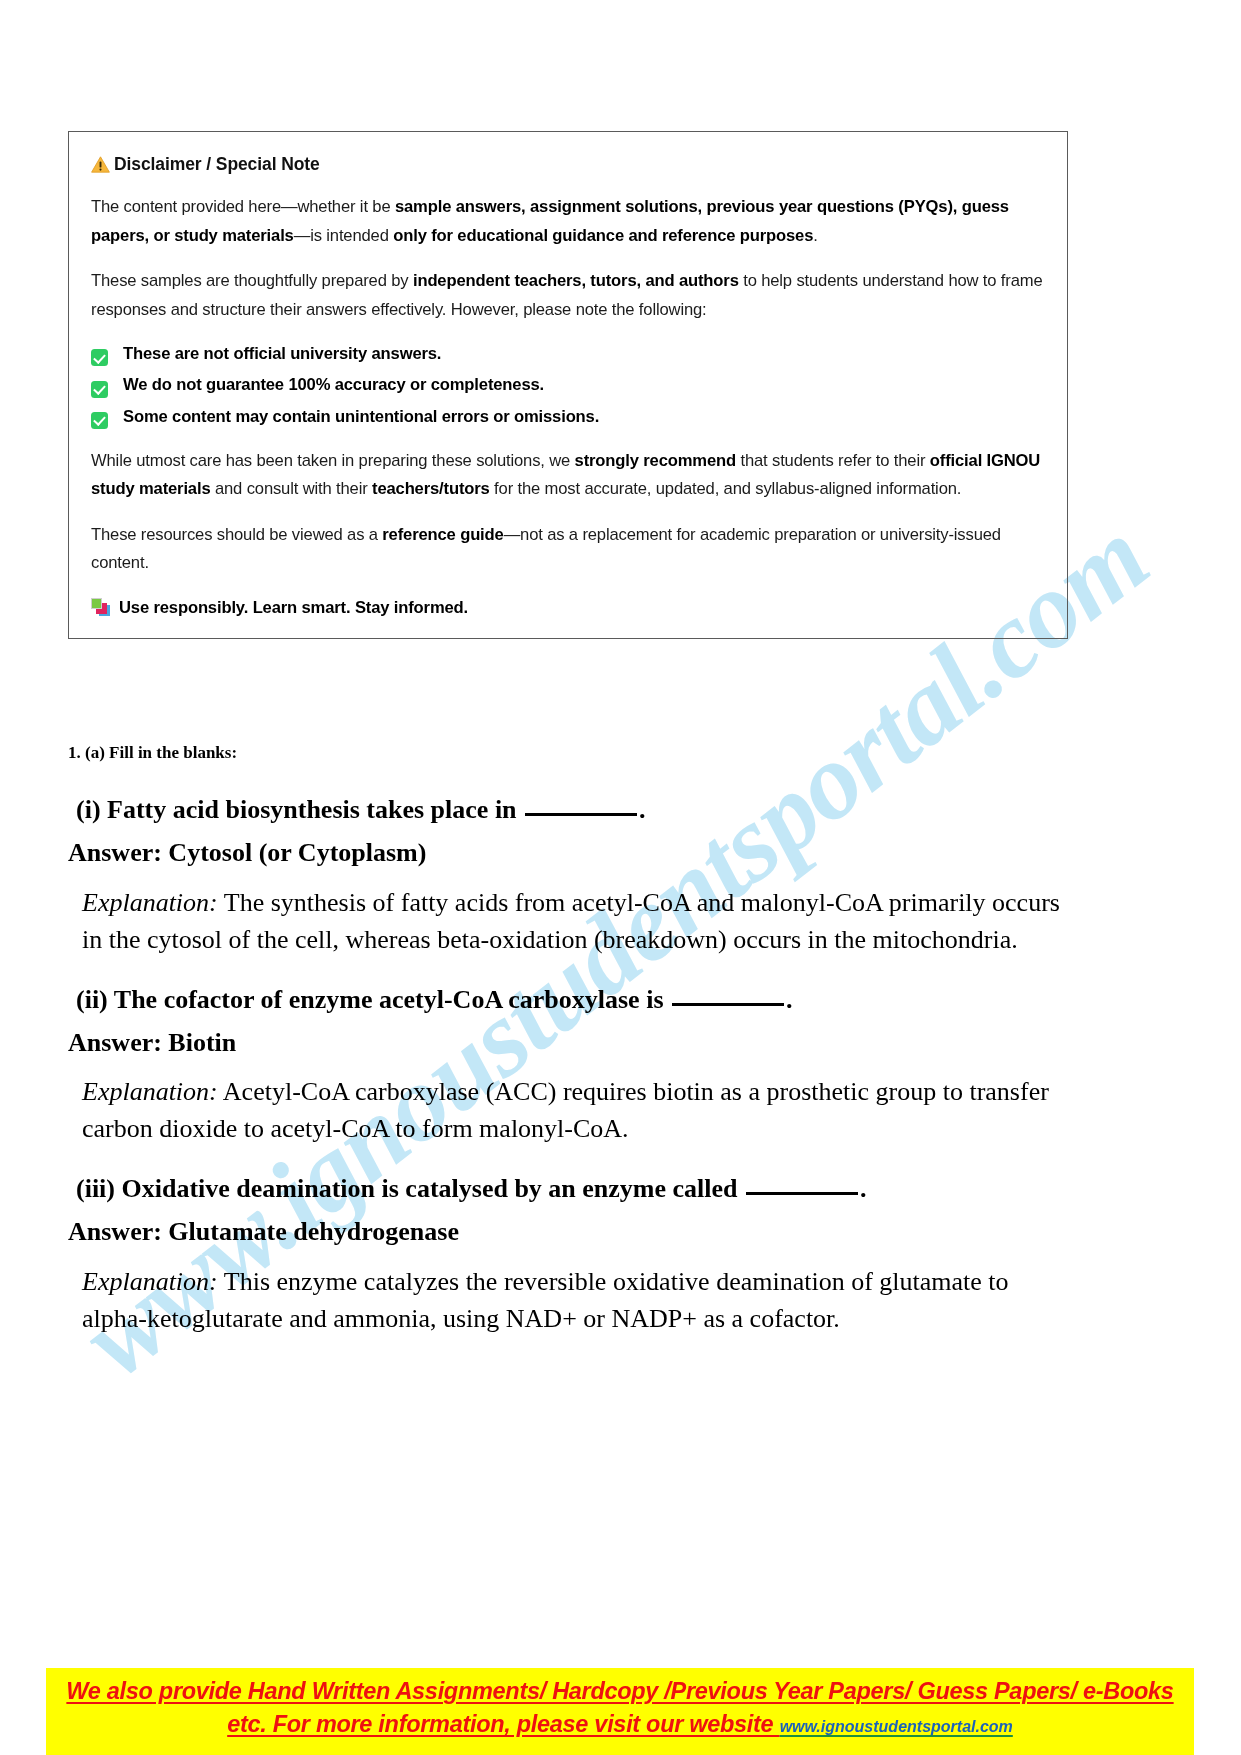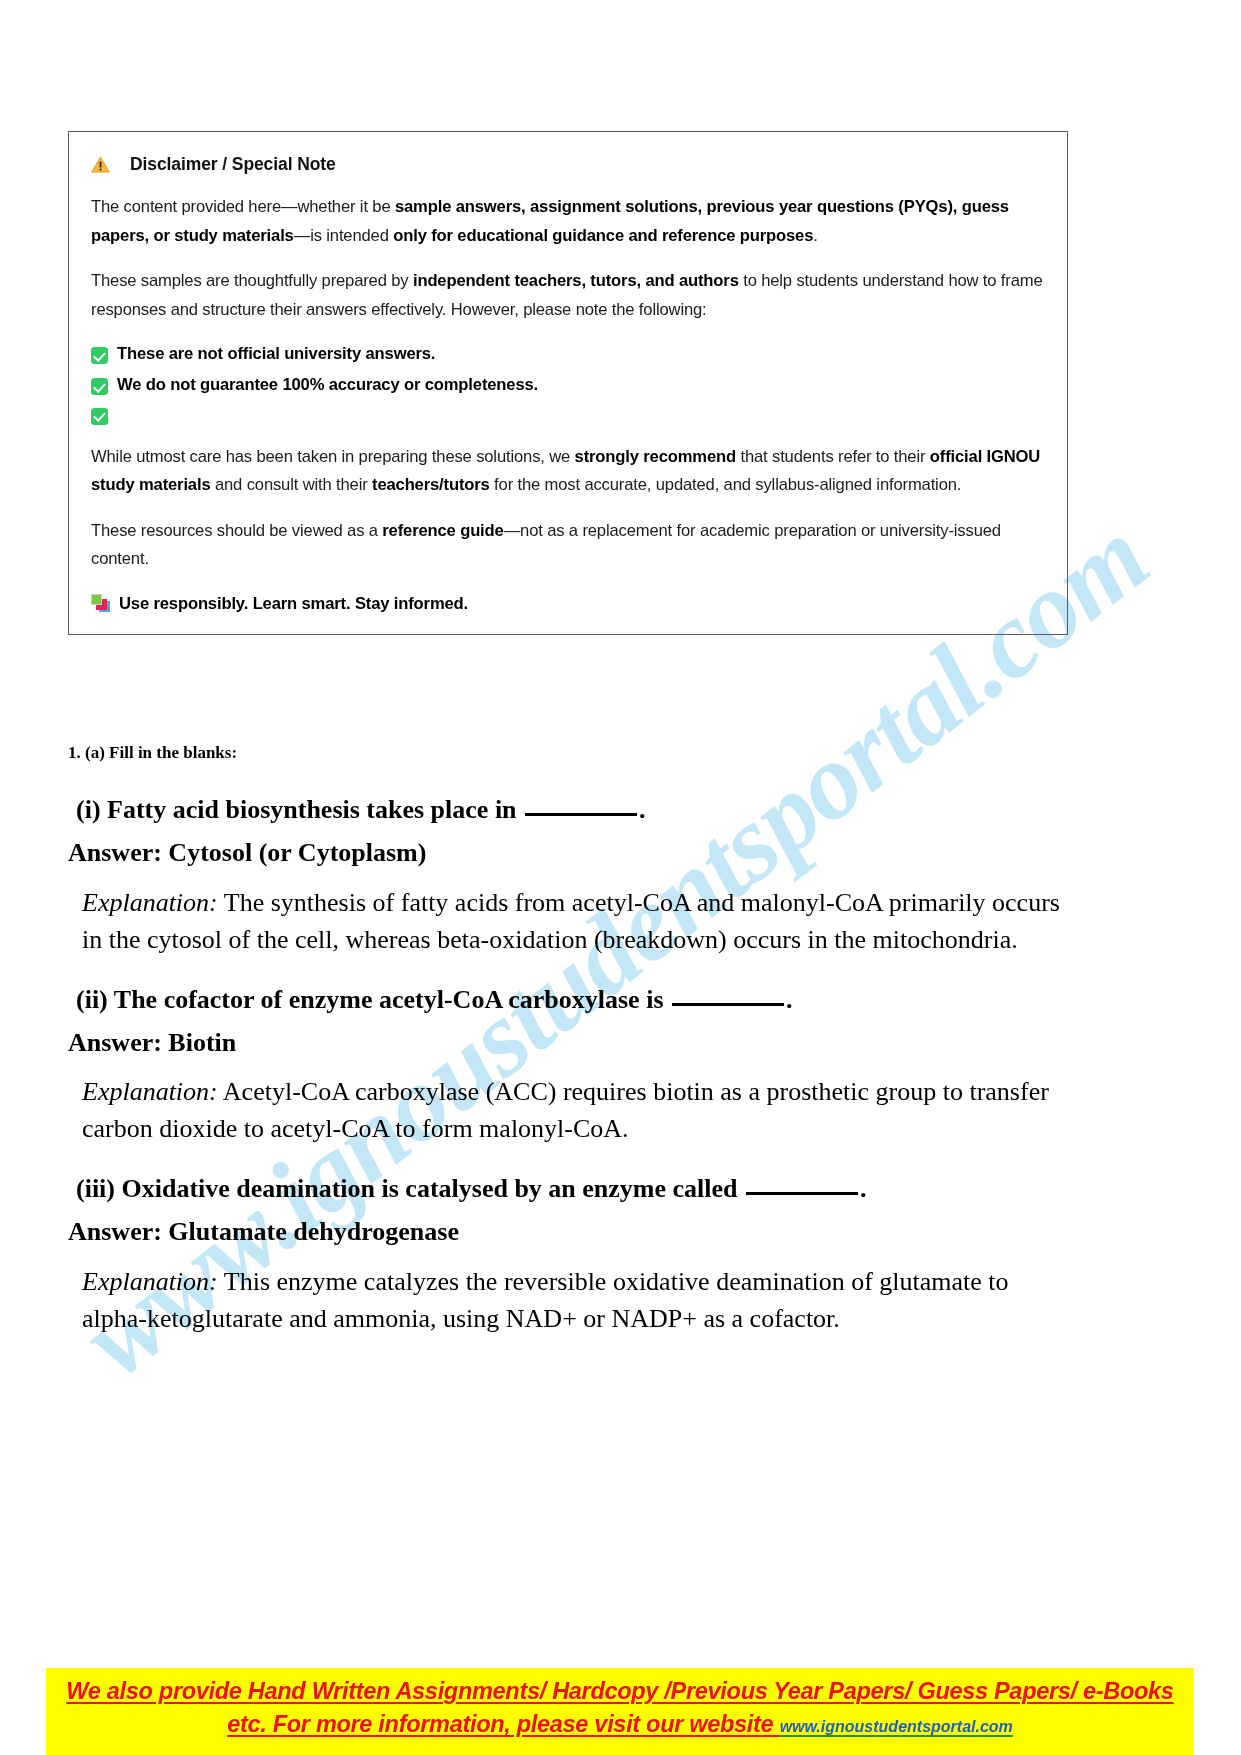--- a/index.html
+++ b/index.html
@@ -56,21 +56,21 @@
     font-family: "Liberation Sans", sans-serif;
     z-index: 10;
   }
   .disclaimer-title {
     font-size: 17.5px;
     font-weight: 700;
     color: #111;
     margin: 4px 0 18px 0;
     display: flex;
     align-items: center;
-    gap: 20px;
+    gap: 4px;
     letter-spacing: -0.1px;
   }
   .warn-icon {
     display: inline-block;
     width: 19px;
     height: 17px;
     position: relative;
     flex: none;
   }
   .warn-icon svg { display:block; }
@@ -84,22 +84,22 @@
   }
   .disc-p b { font-weight: 700; color:#000; }
 
   .check-list {
     margin: 0 0 18px 0;
     padding: 0;
     list-style: none;
   }
   .check-list li {
     display: flex;
-    align-items: center;
-    gap: 9px;
+    align-items: flex-end;
+    gap: 15px;
     font-size: 16.6px;
     font-weight: 700;
     color: #000;
     line-height: 1.52;
     margin-bottom: 6px;
     letter-spacing: -0.15px;
   }
   .check-box {
     flex: none;
     width: 17px;
@@ -254,20 +254,21 @@
       <li>
         <span class="check-box"></span>
         <span>These are not official university answers.</span>
       </li>
       <li>
         <span class="check-box"></span>
         <span>We do not guarantee 100% accuracy or completeness.</span>
       </li>
       <li>
         <span class="check-box"></span>
+        <span>Some content may contain unintentional errors or omissions.</span>
       </li>
     </ul>
 
     <p class="disc-p"><span>While utmost care has been taken in preparing these solutions, we </span><b>strongly recommend</b><span> that students refer to their </span><b>official IGNOU study materials</b><span> and consult with their </span><b>teachers/tutors</b><span> for the most accurate, updated, and syllabus-aligned information.</span></p>
 
     <p class="disc-p"><span>These resources should be viewed as a </span><b>reference guide</b><span>—not as a replacement for academic preparation or university-issued content.</span></p>
 
     <div class="use-line">
       <span class="books-icon">
         <i class="b-blue"></i>

